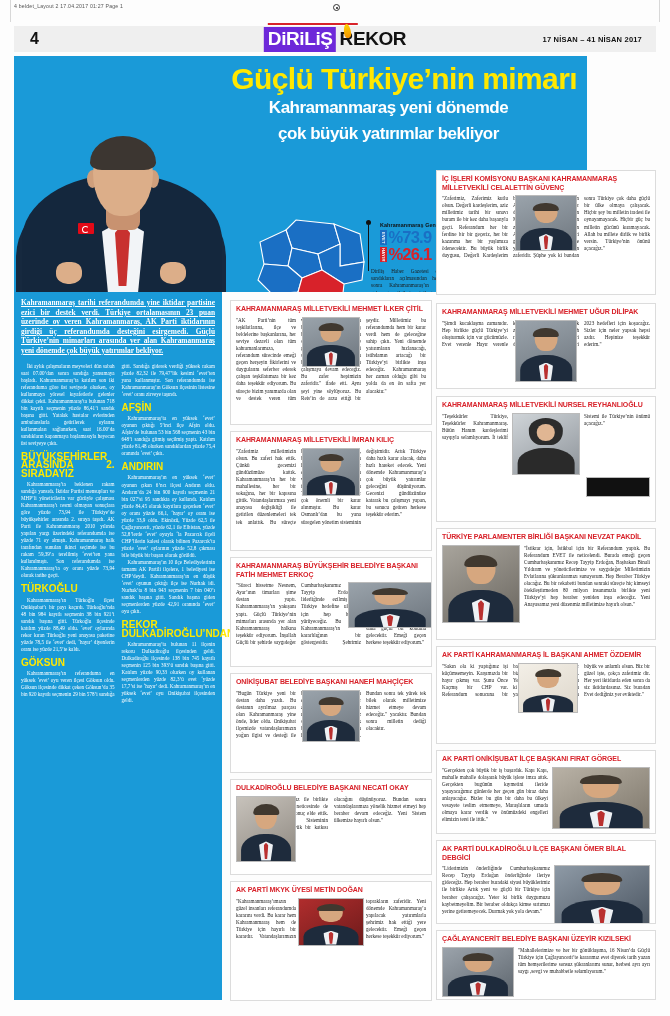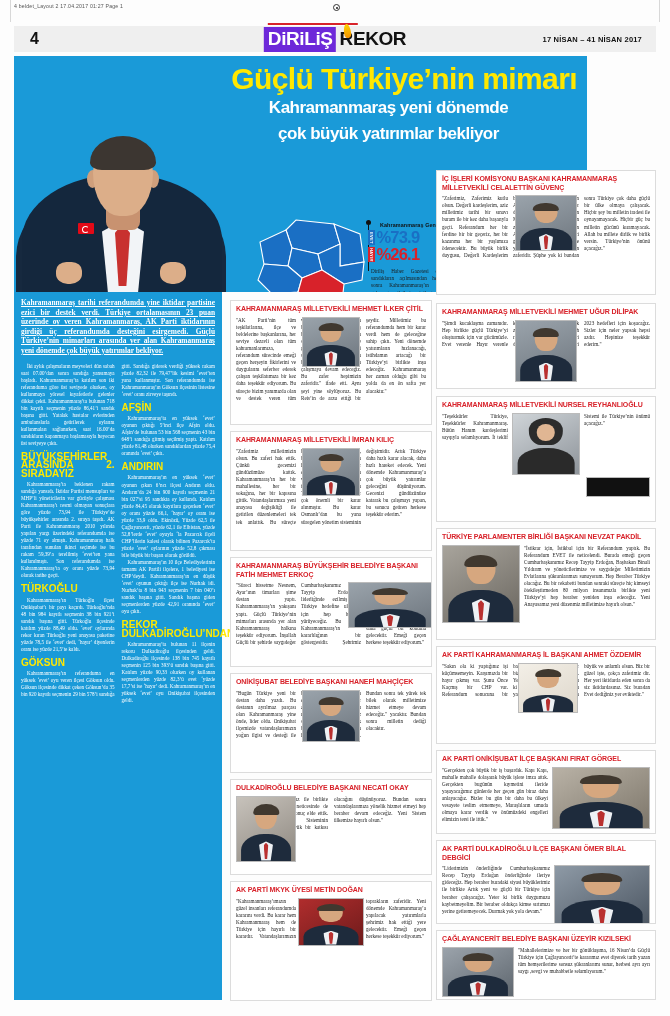--- a/index.html
+++ b/index.html
@@ -150,21 +150,21 @@
     position: absolute; left: 0; top: 2px; width: 118px; height: 126px;
   }
   .pct-wrap {
     position: absolute; left: 120px; top: 0; width: 80px; height: 128px;
   }
   .pct-title {
     font-family: "Liberation Sans", sans-serif;
     font-weight: bold; font-size: 5.4px; color: #111;
     margin: 6px 0 1px 12px; letter-spacing: .1px; white-space: nowrap;
   }
-  .pct-row { display: flex; align-items: center; gap: 1.5px; margin-left: 0; }
+  .pct-row { display: flex; align-items: center; gap: 1.5px; margin-left: 12px; }
   .pct-tag {
     font-family: "Liberation Sans", sans-serif;
     font-weight: bold; font-size: 4px; color:#fff;
     padding: 1px 1px; writing-mode: vertical-rl; text-orientation: mixed;
     height: 15px; display:flex; align-items:center; justify-content:center;
     letter-spacing: .3px;
   }
   .tag-evet { background: #1a6fc4; }
   .tag-hayir { background: #d8222a; }
   .pct-num {

